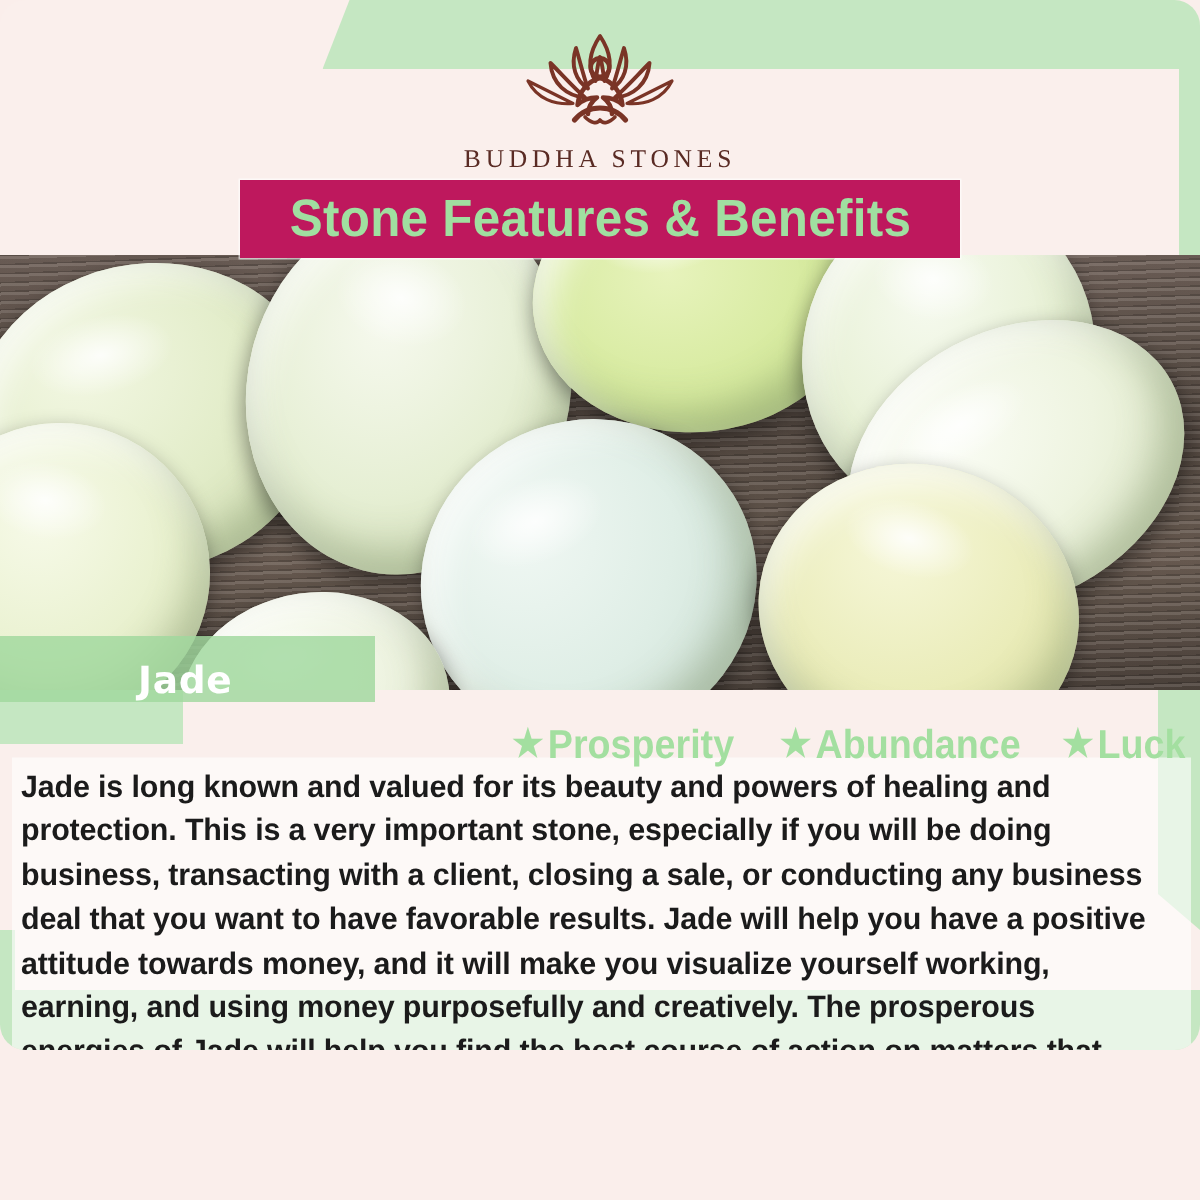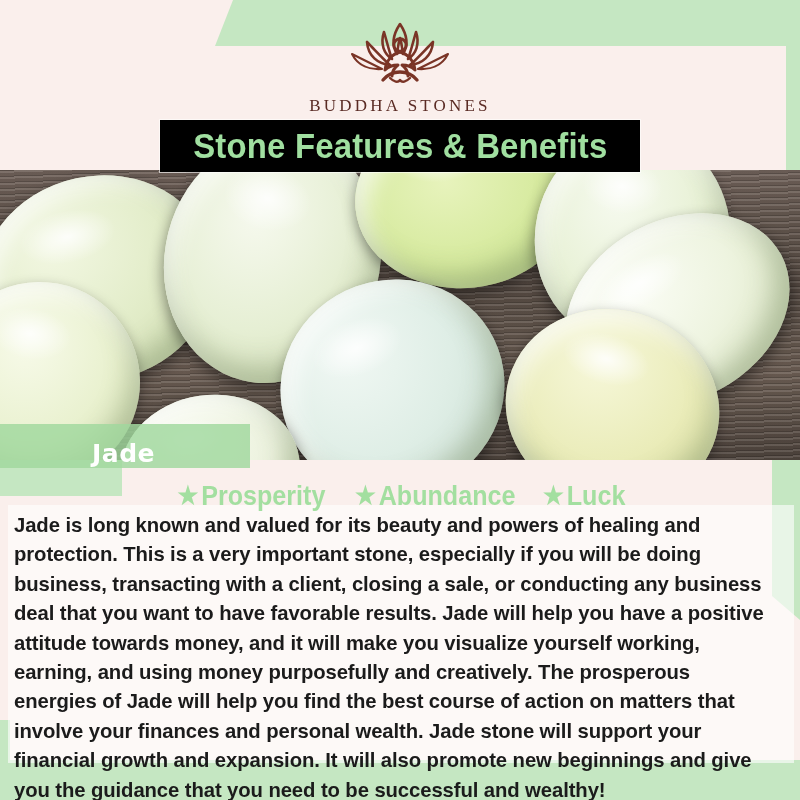--- a/index.html
+++ b/index.html
@@ -6,23 +6,24 @@
     margin: 0; padding: 0;
   }
   body {
     width: 800px; height: 800px;
     font-family: "Liberation Sans", sans-serif;
     background: #faeeeb;
     overflow: hidden;
   }
   #poster {
     position: relative;
-    width: 800px; height: 800px;
+    width: 800px; height: 700px;
     background: #faefec;
     overflow: hidden;
+    border-radius: 17px;
   }
 
   
   .deco { position: absolute; background: #c5e7c2; }
 
   #deco-top-right {
     top: 0; left: 215px; width: 585px; height: 46px;
     clip-path: polygon(18px 0, 100% 0, 100% 100%, 0 100%);
   }
   #deco-right-upper {
@@ -58,21 +59,21 @@
     font-size: 17px;
     letter-spacing: 3.2px;
     color: #5a2b24;
     font-weight: 400;
   }
 
   
   #title-banner {
     position: absolute; top: 120px; left: 160px;
     width: 480px; height: 52px;
-    background: #000000;
+    background: #be185d;
     display: flex; align-items: center; justify-content: center;
     z-index: 7;
     box-shadow: 0 0 0 1px rgba(255,255,255,0.6);
   }
   #title-text {
     font-family: "Liberation Sans Narrow", "Liberation Sans", sans-serif;
     font-weight: bold;
     font-size: 35px;
     color: #a0dfa0;
     letter-spacing: 0.2px;
@@ -126,21 +127,21 @@
     color: #ffffff;
     font-family: "DejaVu Sans", sans-serif;
     font-weight: bold;
     font-size: 25px;
     letter-spacing: 0.5px;
   }
 
   
   #benefits {
     position: absolute; top: 481px; left: 0; width: 800px;
-    text-align: center; z-index: 5;
+    text-align: right; z-index: 5;
     white-space: nowrap;
   }
   .benefit-item {
     display: inline-block;
     font-family: "Liberation Sans Narrow", "Liberation Sans", sans-serif;
     font-weight: bold;
     font-size: 27px;
     color: #a3dfa0;
     margin: 0 7px;
     transform: scaleX(0.93);

